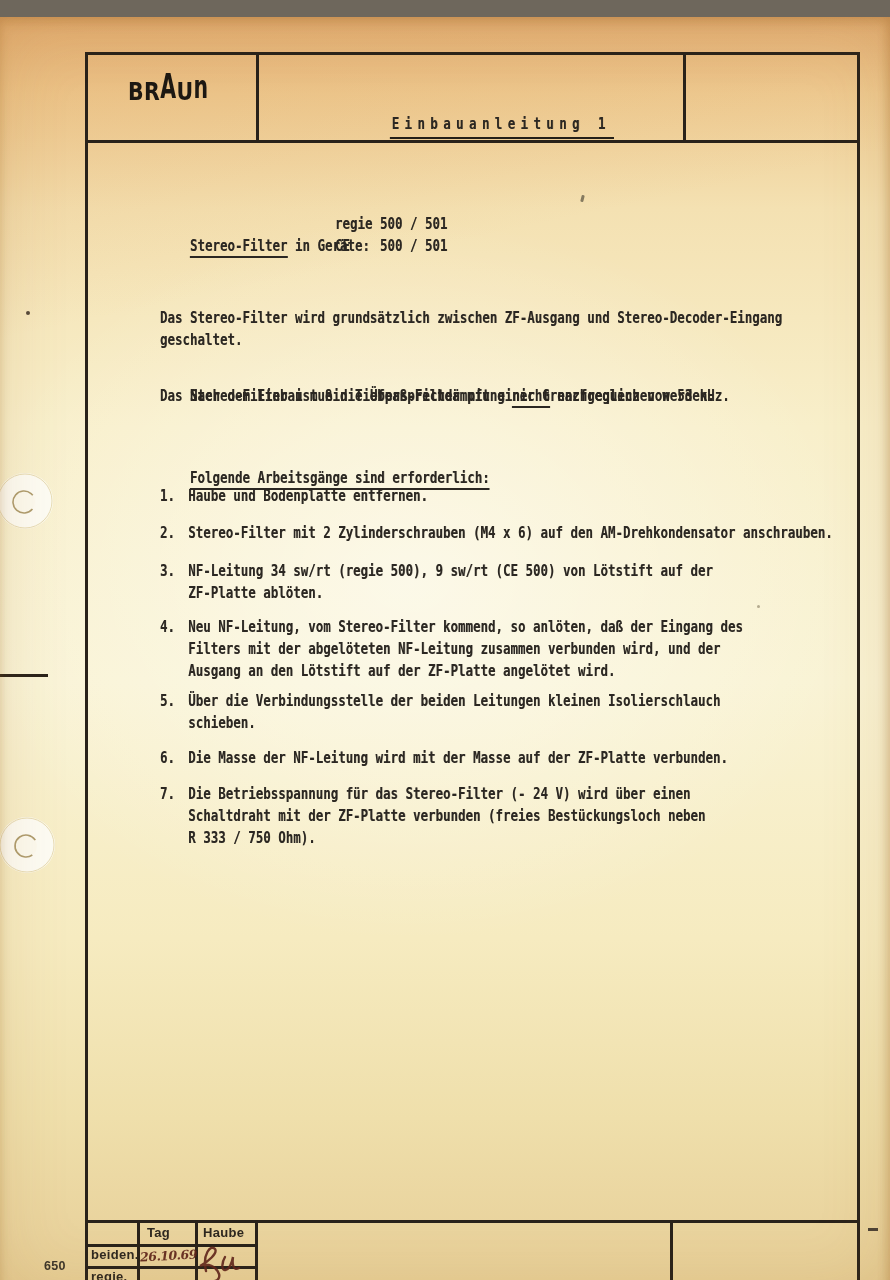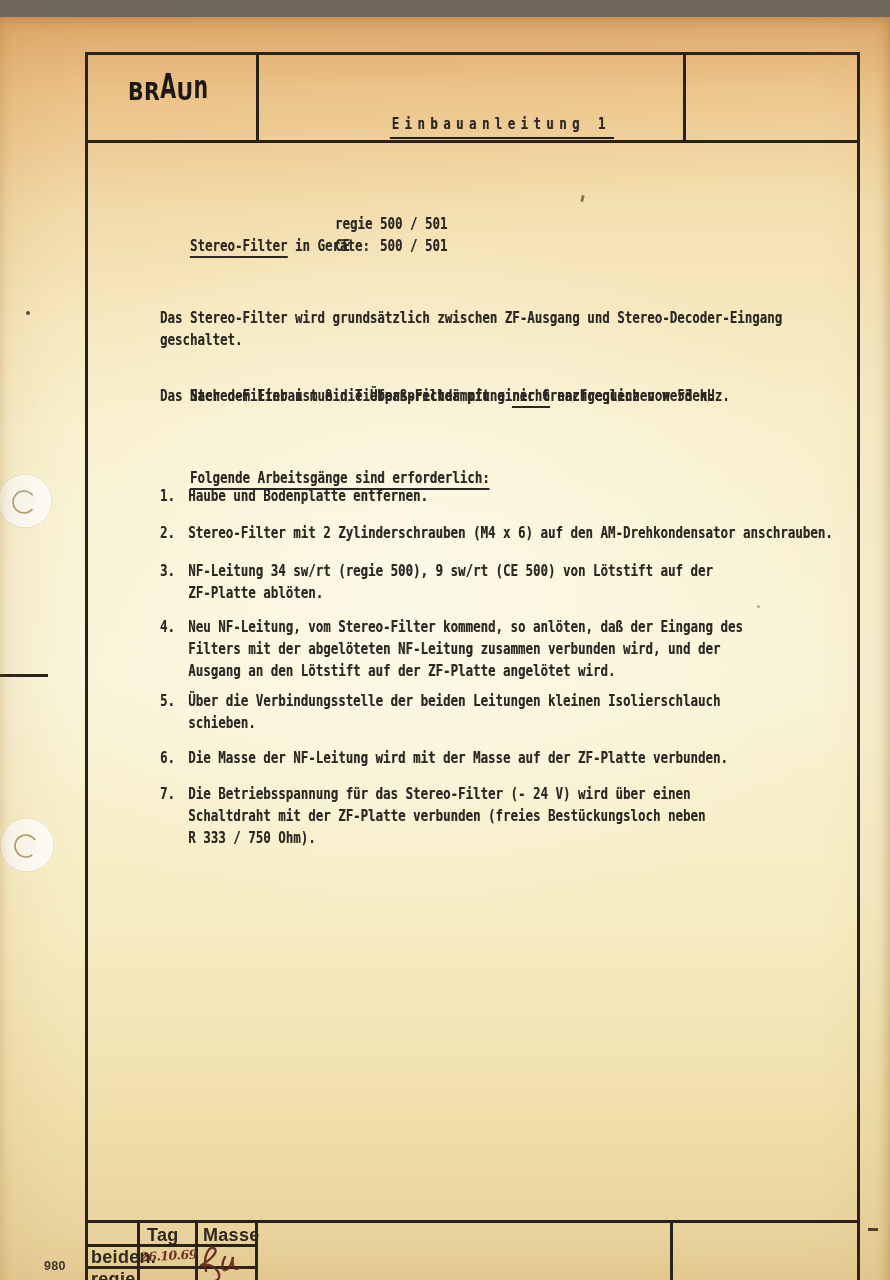--- a/index.html
+++ b/index.html
@@ -33,21 +33,21 @@
   .logo{
     position:absolute;left:128px;top:60px;color:#1d1812;
     font-family:"DejaVu Sans","Liberation Sans",sans-serif;font-weight:800;font-size:25px;
     transform:scaleX(0.82);transform-origin:0 50%;letter-spacing:0.5px;white-space:nowrap;
   }
   .logo span{display:inline-block;vertical-align:baseline;}
   .logo .tallA{transform:scaleY(1.34);transform-origin:50% 100%;}
   .logo .lown{transform:scaleY(1.30);transform-origin:50% 100%;}
   .print-label{
     position:absolute;font-family:"Liberation Sans",sans-serif;font-weight:700;
-    color:#2e2820;font-size:18px;letter-spacing:0.3px;
+    color:#2e2820;font-size:13px;letter-spacing:0.3px;
   }
   .hand{
     position:absolute;font-family:"DejaVu Serif","Liberation Serif",serif;
     font-style:italic;font-weight:700;color:#5e241b;opacity:0.92;
   }
   .speck{position:absolute;background:#857a5f;border-radius:1px;}
 </style>
 </head>
 <body>
 
@@ -117,32 +117,32 @@
   <div class="tw step" style="left:160px;top:730px;width:820px;">
     <span class="step-num">6.</span><span>Die Masse der NF-Leitung wird mit der Masse auf der ZF-Platte verbunden.</span>
   </div>
   <div class="tw step" style="left:160px;top:766px;width:820px;">
     <span class="step-num">7.</span><span>Die Betriebsspannung für das Stereo-Filter (- 24 V) wird über einen
 Schaltdraht mit der ZF-Platte verbunden (freies Bestückungsloch neben
 R 333 / 750 Ohm).</span>
   </div>
 
   <div class="print-label" style="left:147px;top:1208px;">Tag</div>
-  <div class="print-label" style="left:203px;top:1208px;">Masse</div>
+  <div class="print-label" style="left:203px;top:1208px;">Haube</div>
   <div class="print-label" style="left:91px;top:1230px;">beiden.</div>
   <div class="print-label" style="left:91px;top:1252px;">regie.</div>
 
   <div class="hand" style="left:140px;top:1231px;font-size:12.5px;transform:rotate(-3deg);letter-spacing:-0.5px;">26.10.69</div>
 
   <svg style="position:absolute;left:194px;top:1224px;" width="52" height="44" viewBox="0 0 52 44" aria-label="signature Ru">
     <path d="M12 30 C8 13 17 3 21 8 C24 12 14 21 6 25 C14 22 22 25 25 33 C26 36 24 40 21 40" stroke="#5e241b" stroke-width="2.4" fill="none" stroke-linecap="round" opacity="0.9"></path>
     <path d="M31 16 C28 21 27 29 31 29 C35 29 38 22 39 16 C38 23 39 30 45 27" stroke="#5e241b" stroke-width="2.4" fill="none" stroke-linecap="round" opacity="0.9"></path>
   </svg>
 
-  <div class="print-label" style="left:44px;top:1242px;font-size:12.5px;font-weight:700;color:#3c362b;">980</div>
+  <div class="print-label" style="left:44px;top:1242px;font-size:12.5px;font-weight:700;color:#3c362b;">650</div>
 
   <svg style="position:absolute;left:-6px;top:452px;" width="64" height="64" viewBox="0 0 64 64">
     <circle cx="31" cy="32" r="28" fill="#fdfcf4"></circle>
     <circle cx="31" cy="32" r="27" fill="none" stroke="#e8dcb4" stroke-width="1"></circle>
     <circle cx="30" cy="33" r="11" fill="#fcfaef" stroke="#ae9c6e" stroke-width="1.6" stroke-dasharray="54 16" transform="rotate(40 30 33)"></circle>
   </svg>
   <svg style="position:absolute;left:-4px;top:796px;" width="64" height="64" viewBox="0 0 64 64">
     <circle cx="31" cy="32" r="28" fill="#fdfcf4"></circle>
     <circle cx="31" cy="32" r="27" fill="none" stroke="#e8dcb4" stroke-width="1"></circle>
     <circle cx="30" cy="33" r="11" fill="#fcfaef" stroke="#ae9c6e" stroke-width="1.6" stroke-dasharray="52 18" transform="rotate(55 30 33)"></circle>

